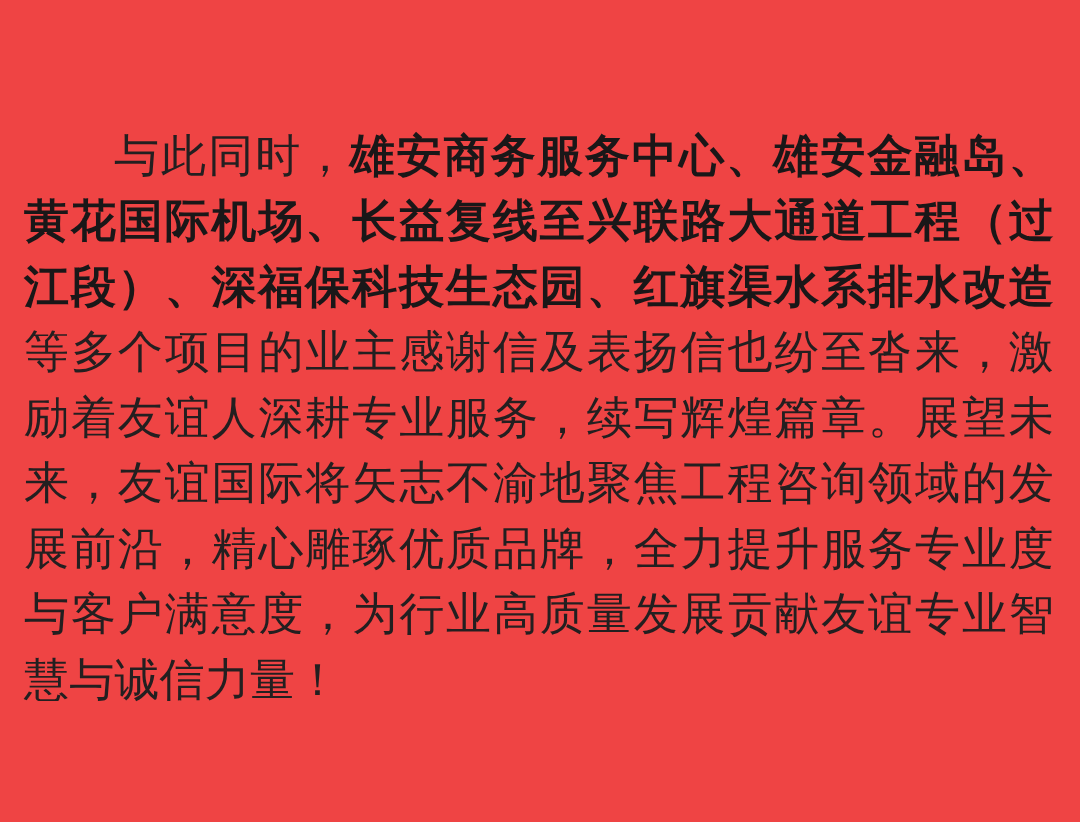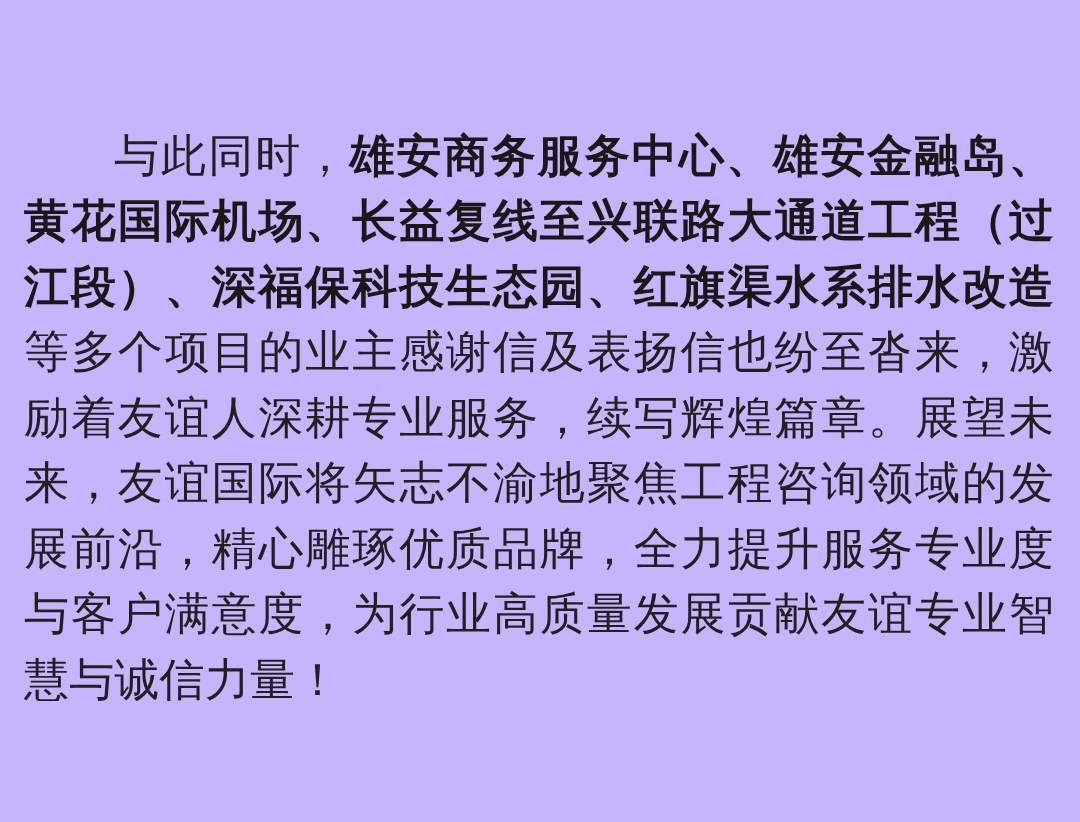--- a/index.html
+++ b/index.html
@@ -11,21 +11,21 @@
     width: 1080px;
     height: 822px;
     overflow: hidden;
     font-family: "Liberation Sans", "DejaVu Sans", sans-serif;
   }
   .page {
     box-sizing: border-box;
     width: 1080px;
     height: 822px;
     padding: 78px 26px 0 24px;
-    background: #c4b5fd;
+    background: #ef4444;
   }
   .paragraph {
     font-size: 45px;
     line-height: 1.455;
     color: #231f20;
     text-align: justify;
     text-justify: inter-character;
     text-indent: 2em;
     letter-spacing: 0.2px;
     font-weight: 400;

